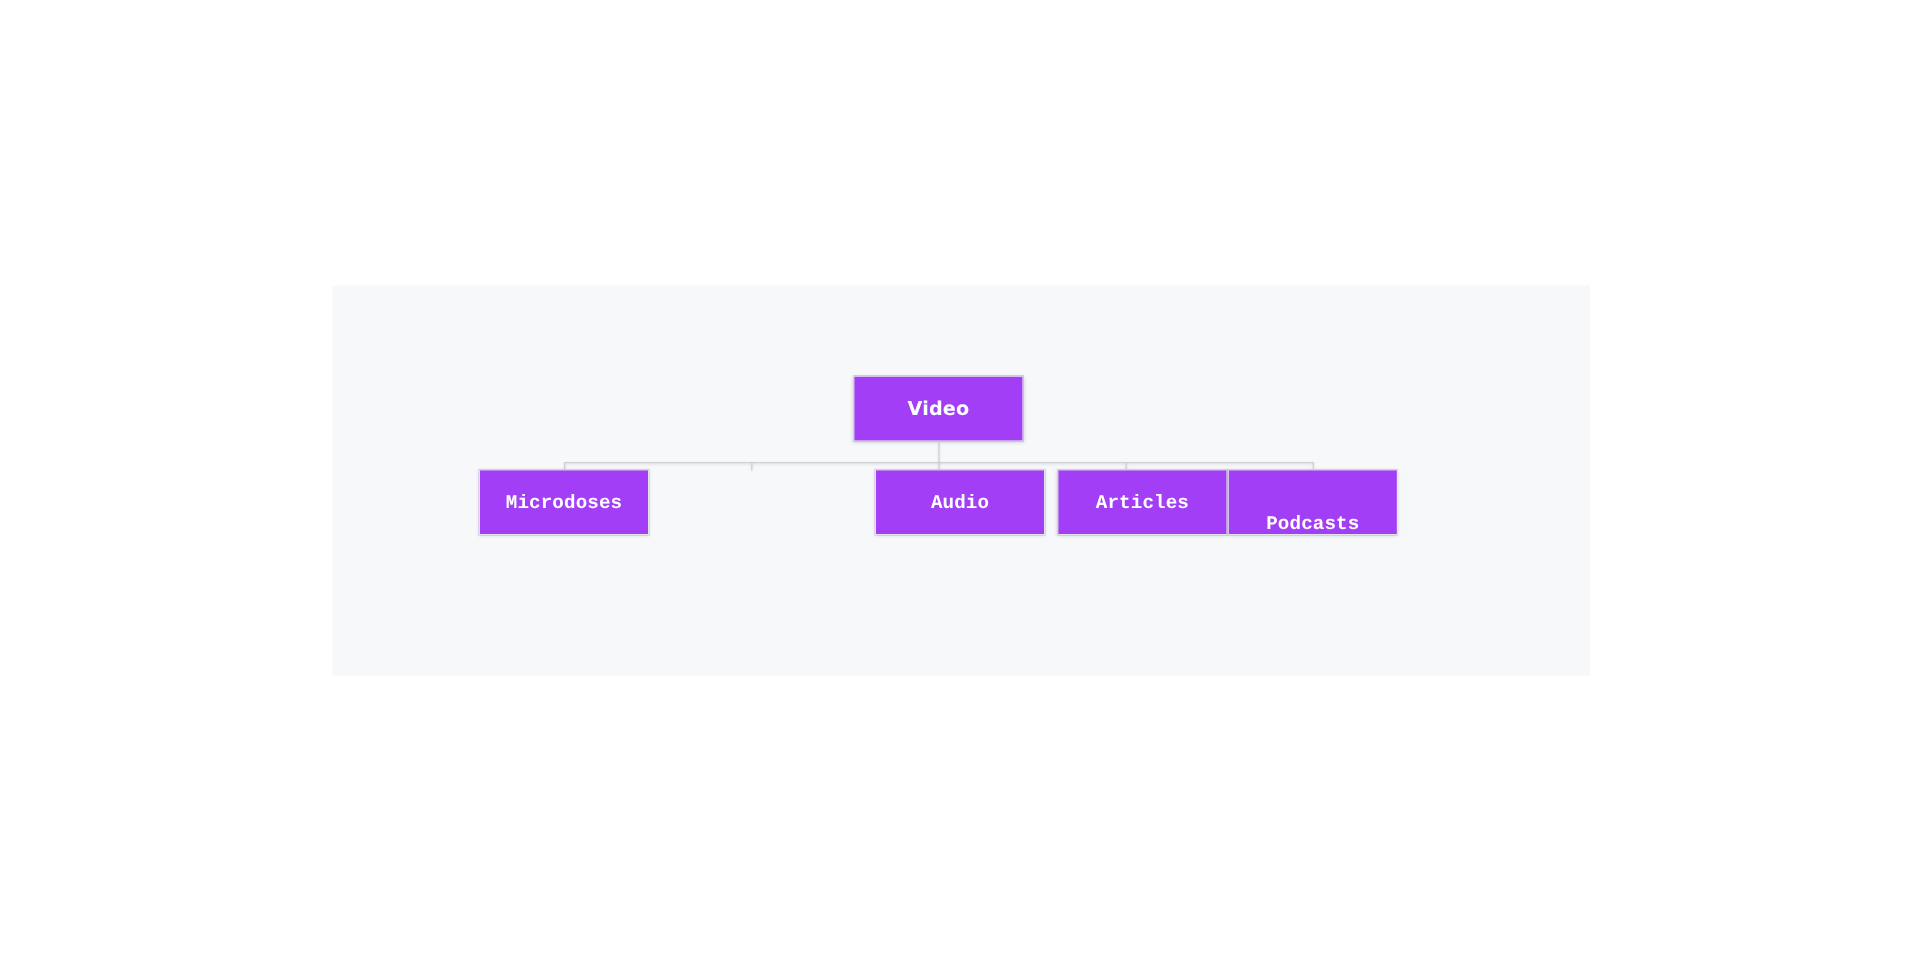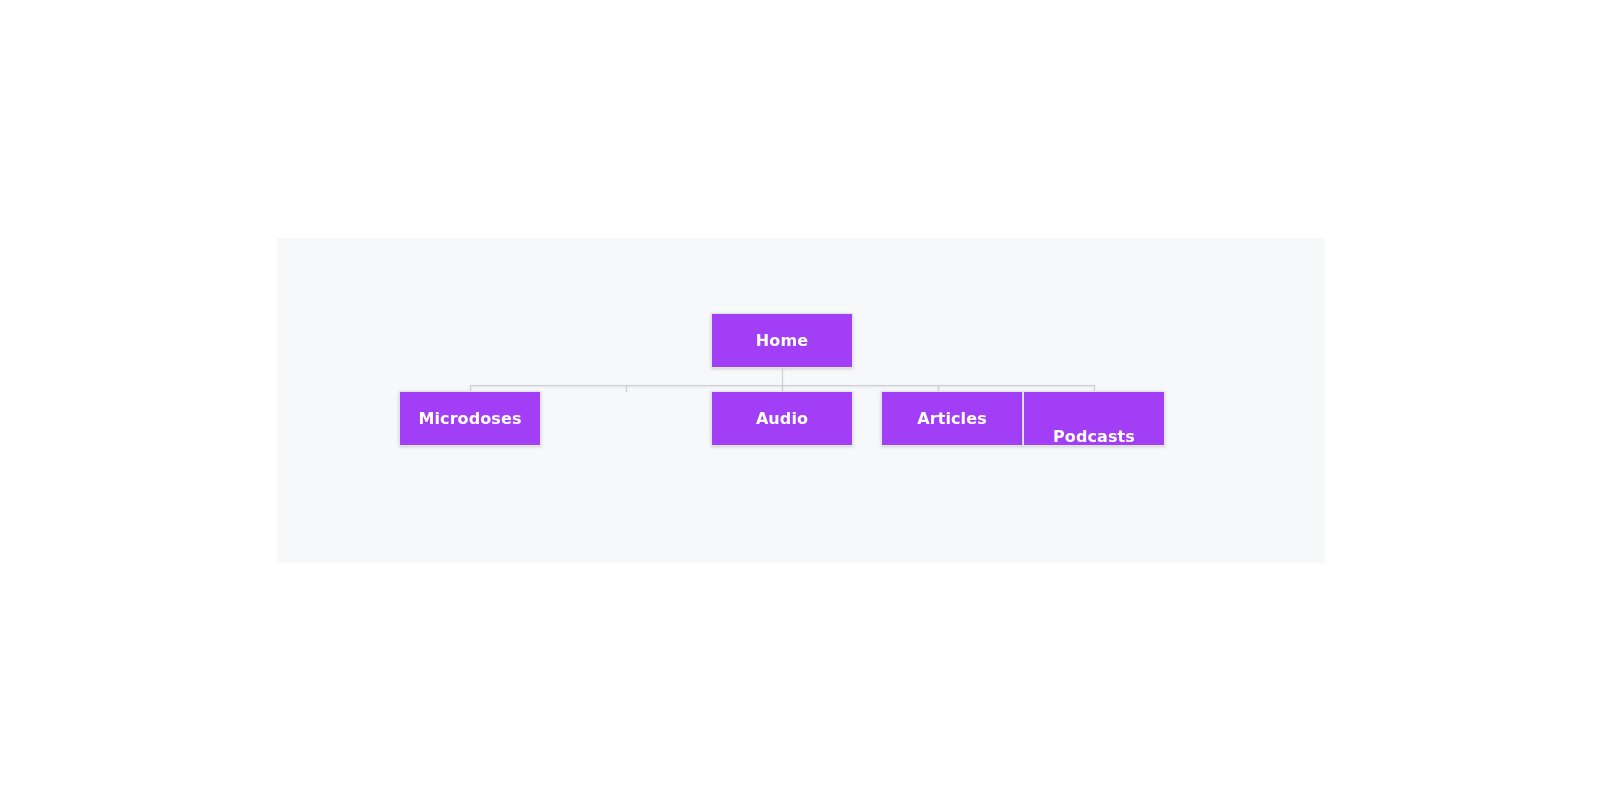--- a/index.html
+++ b/index.html
@@ -50,24 +50,25 @@
     left: 434px;
     top: 75px;
     width: 142px;
     height: 55px;
   }
 
   .node-child {
     top: 153px;
     width: 142px;
     height: 55px;
+    font-family: Liberation Mono, monospace;
   }
   #node-microdoses { left: 122px; }
   #node-video      { left: 278px; }
-  #node-audio      { left: 434px; }
+  #node-audio      { left: 452px; }
   #node-articles   { left: 604px; }
   #node-podcasts   { left: 746px; align-items: flex-end; }
 
   
   .conn {
     position: absolute;
     background: #cfd0d4;
     box-shadow: 0 1px 2px rgba(60,64,80,0.16);
   }
   
@@ -95,21 +96,21 @@
   #conn-stub-audio      { left: 505px; }
   #conn-stub-articles   { left: 661px; }
   #conn-stub-podcasts   { left: 817px; }
 </style>
 </head>
 <body>
 
 <div id="diagram-panel">
 
   <div class="node" id="node-home">
-    <span class="node-label">Home</span>
+    <span class="node-label">Video</span>
   </div>
 
   <div class="conn" id="conn-home-drop"></div>
   <div class="conn" id="conn-bus"></div>
 
   <div class="conn conn-stub" id="conn-stub-microdoses"></div>
   <div class="conn conn-stub" id="conn-stub-video"></div>
   <div class="conn conn-stub" id="conn-stub-audio"></div>
   <div class="conn conn-stub" id="conn-stub-articles"></div>
   <div class="conn conn-stub" id="conn-stub-podcasts"></div>

